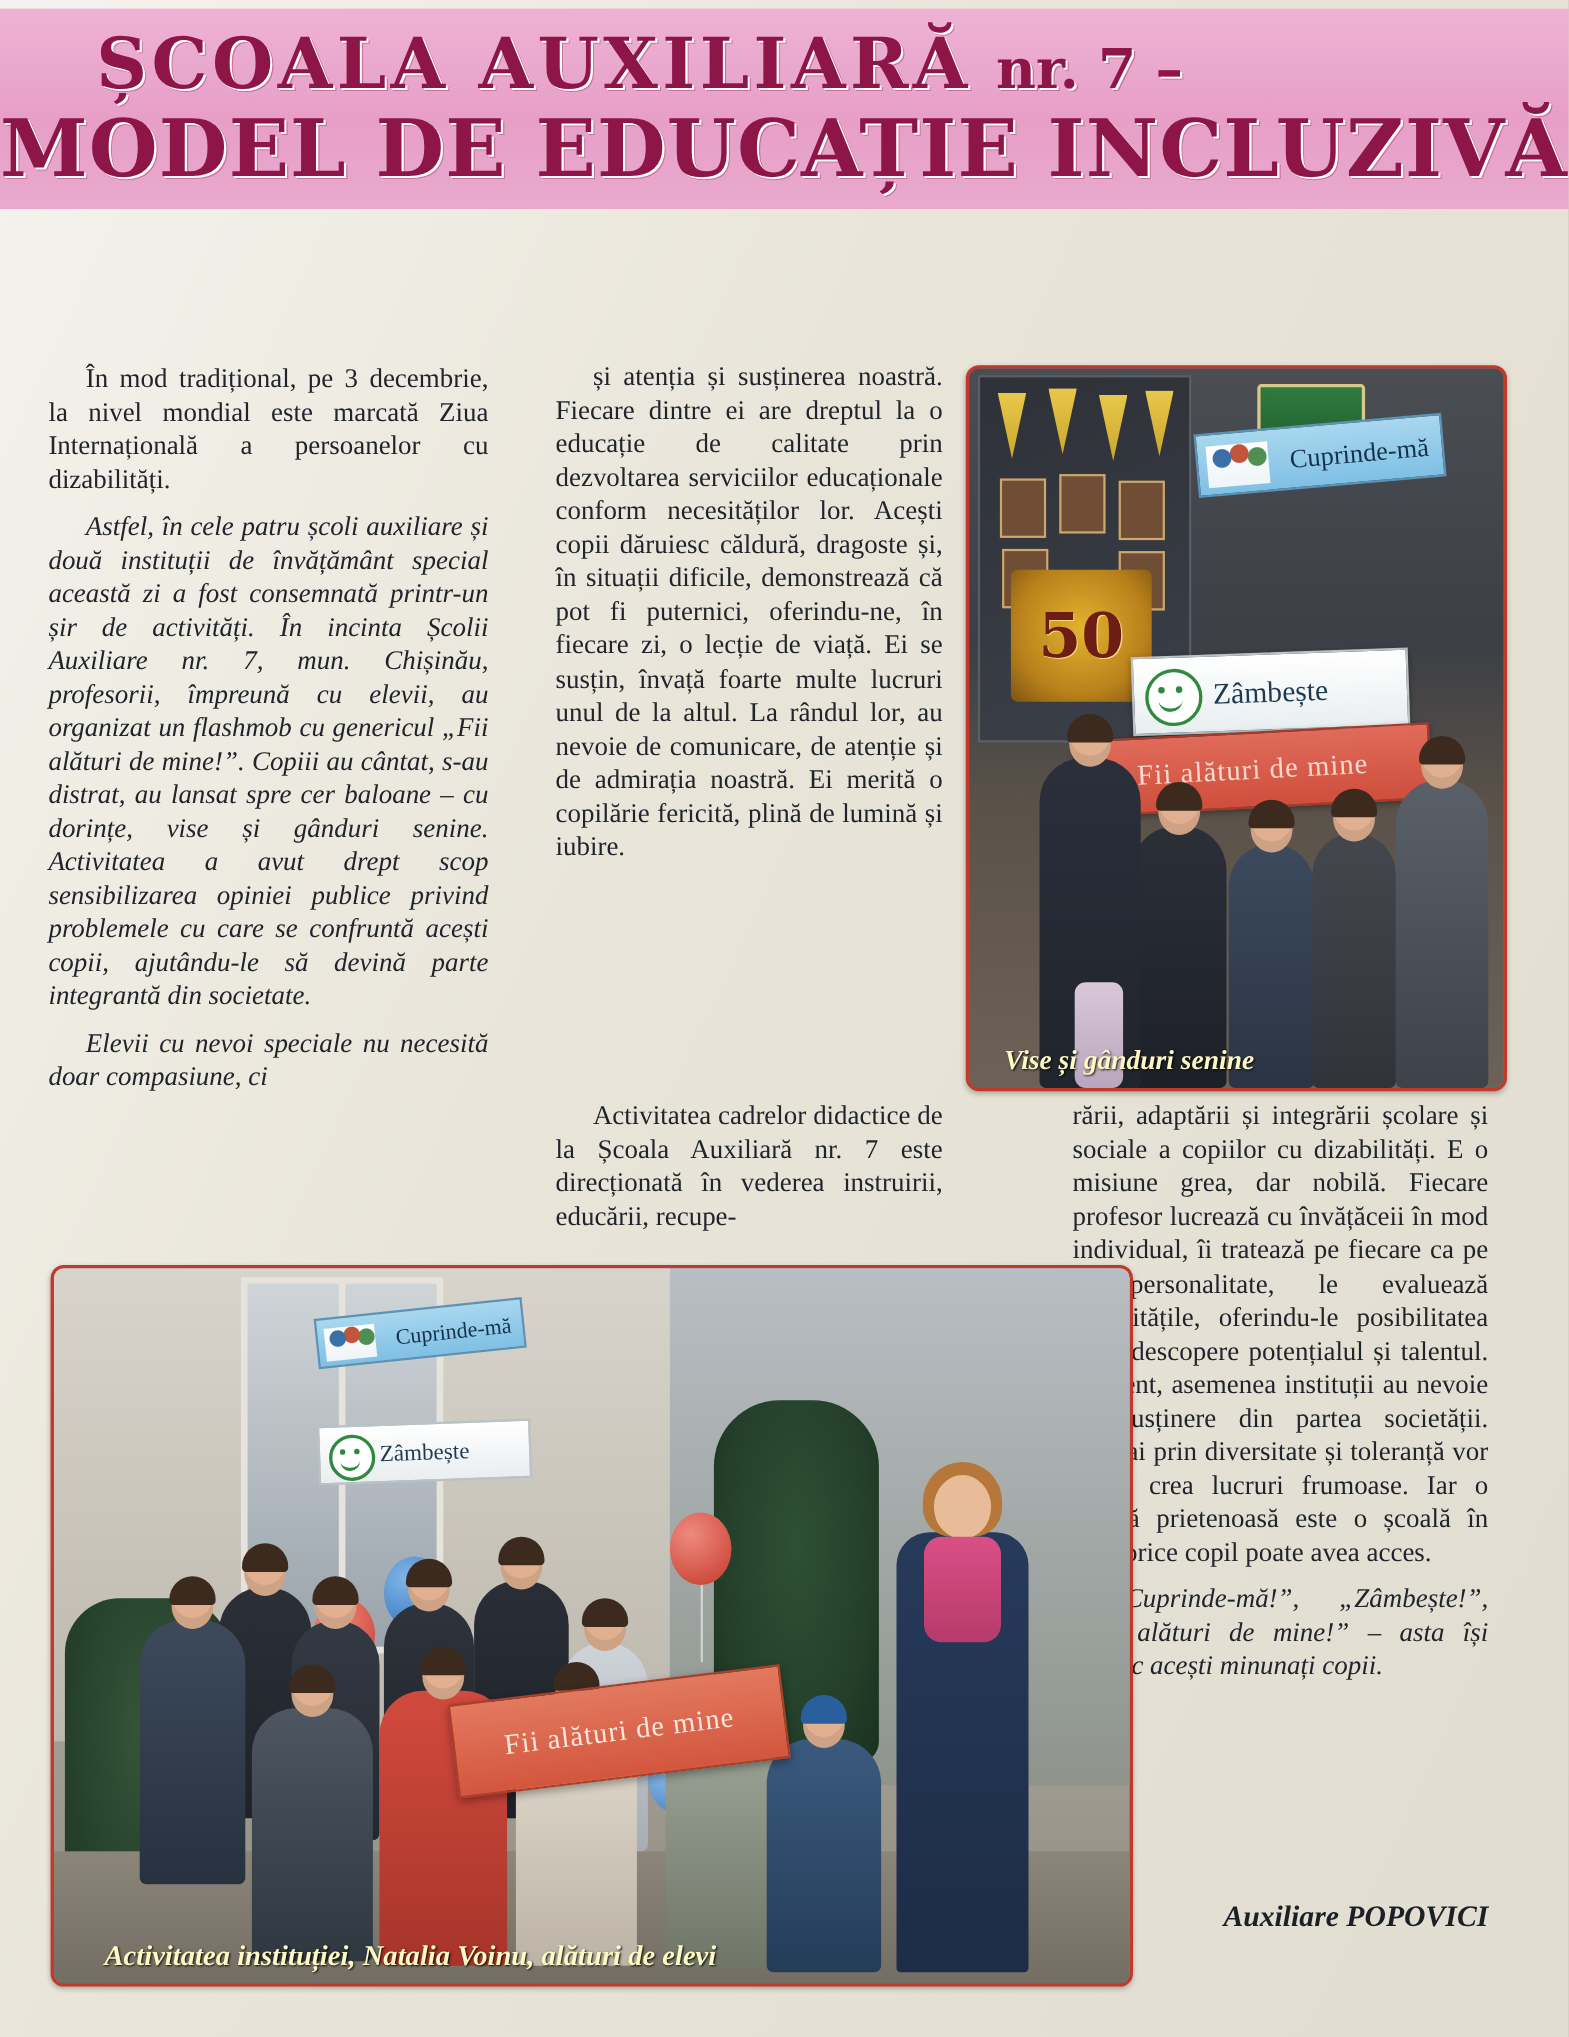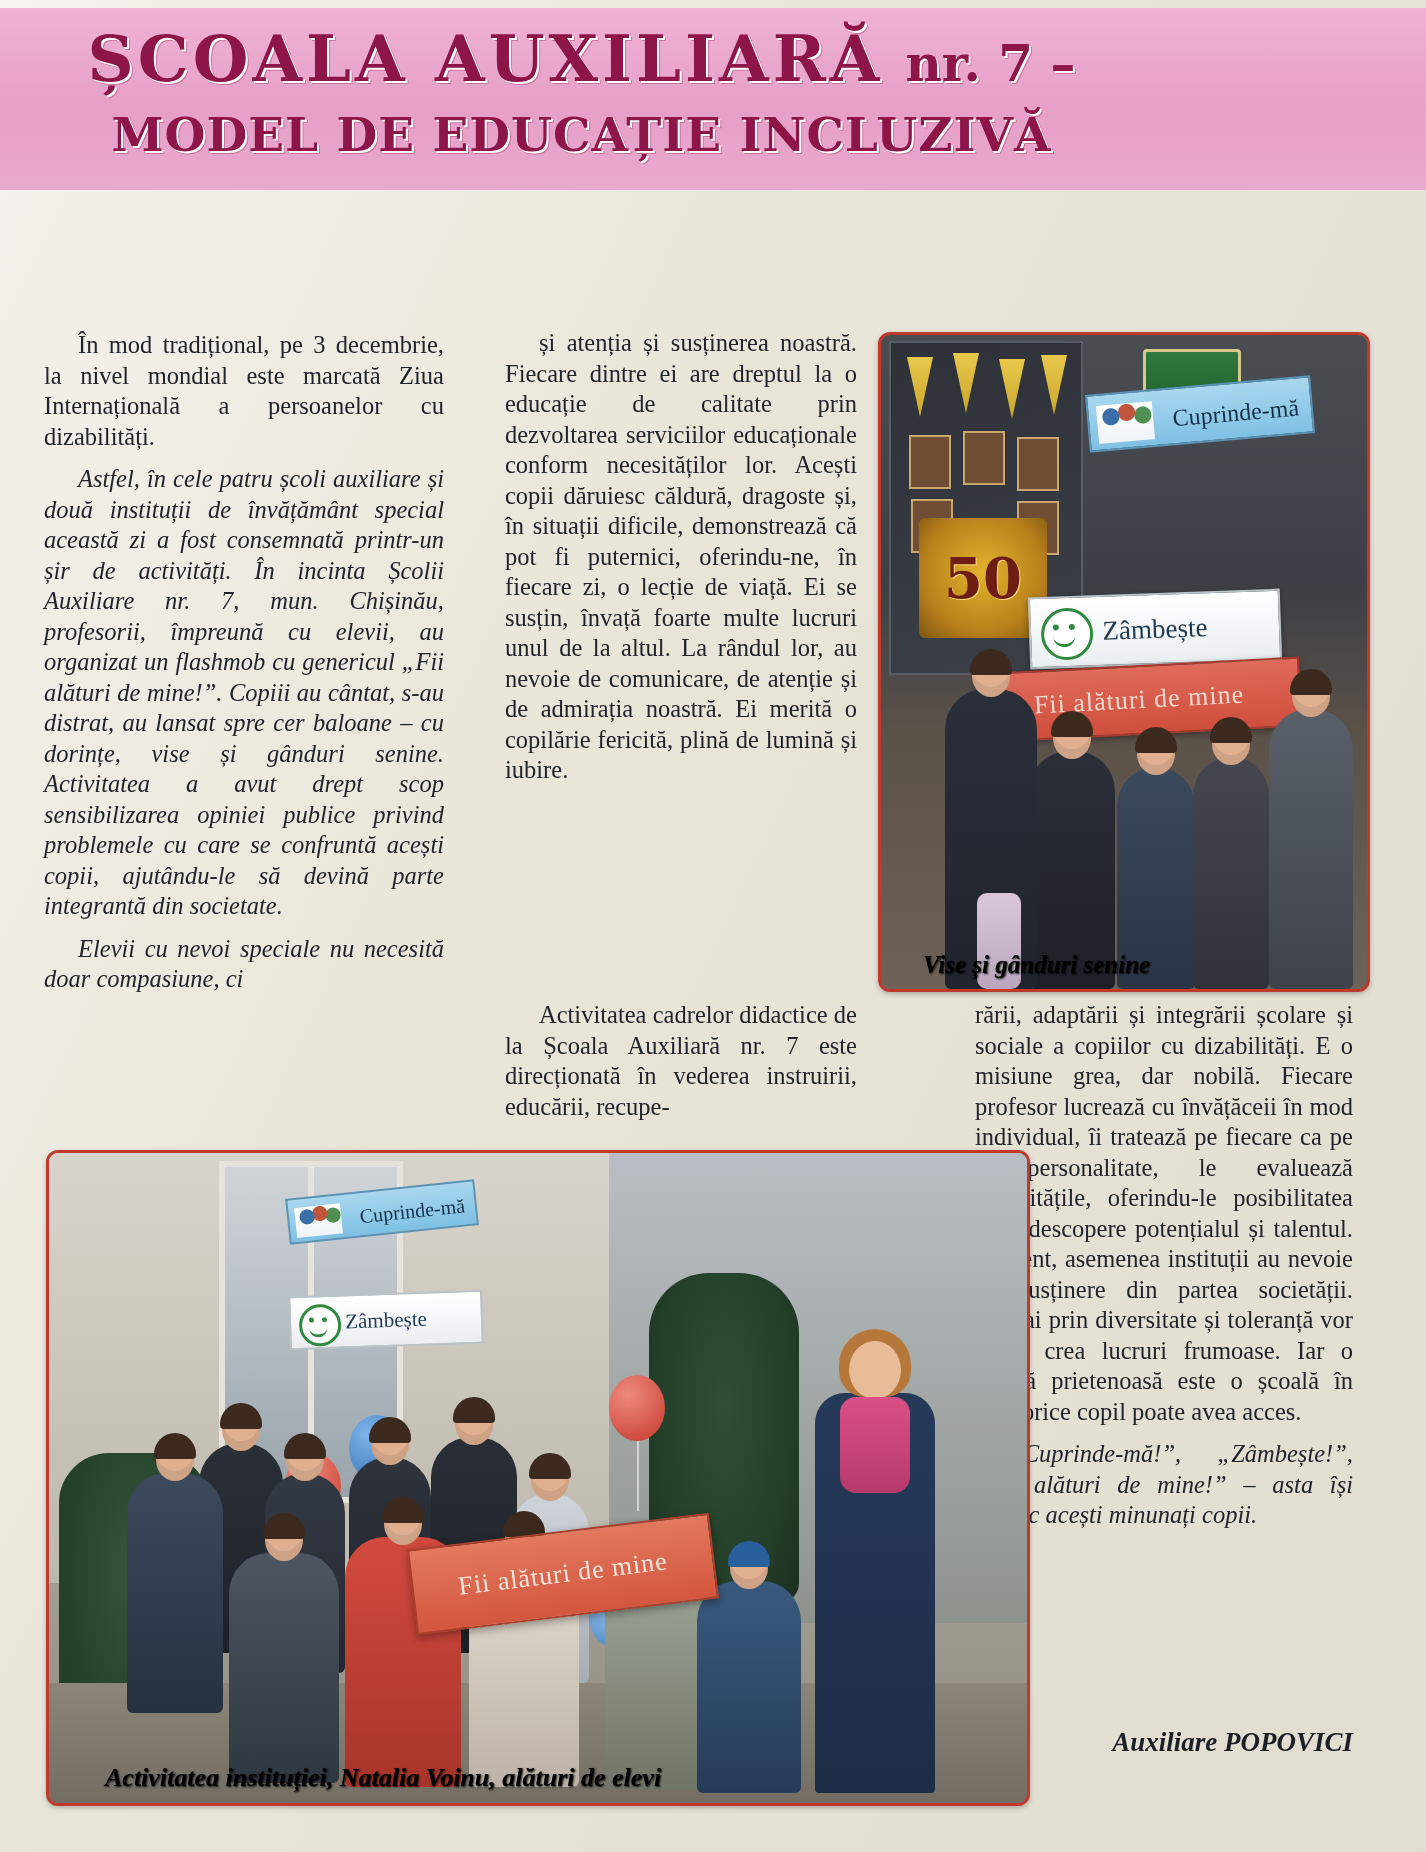--- a/index.html
+++ b/index.html
@@ -50,21 +50,21 @@
   }
   .mh-line1 {
     top: 18px;
     font-size: 60px;
     line-height: 66px;
   }
   .mh-line1 .big { font-size: 64px; letter-spacing: 4px; }
   .mh-line1 .small { font-size: 50px; letter-spacing: 0px; }
   .mh-line2 {
     top: 92px;
-    font-size: 47px;
+    font-size: 72px;
     line-height: 70px;
     letter-spacing: 2px;
   }
 
   
   .epigraph {
     position: absolute;
     left: 0;
     top: 238px;
     width: 1426px;
@@ -139,26 +139,26 @@
     height: 654px;
   }
   #photo-bottom {
     left: 46px;
     top: 1150px;
     width: 978px;
     height: 650px;
   }
   .photo .cap {
     position: absolute;
-    left: 18px;
+    left: 8px;
     bottom: 0;
     width: 100%;
     box-sizing: border-box;
     padding: 8px 12px 10px 24px;
-    color: #000000;
+    color: #fef9c3;
     font-family: "Liberation Serif", serif;
     font-style: italic;
     font-weight: bold;
     font-size: 25px;
     text-shadow: 1px 1px 2px rgba(0,0,0,0.9);
   }
   #photo-bottom .cap { font-size: 26px; text-align: left; padding-left: 38px;}
 
   
   .scene { position: absolute; inset: 0; }

